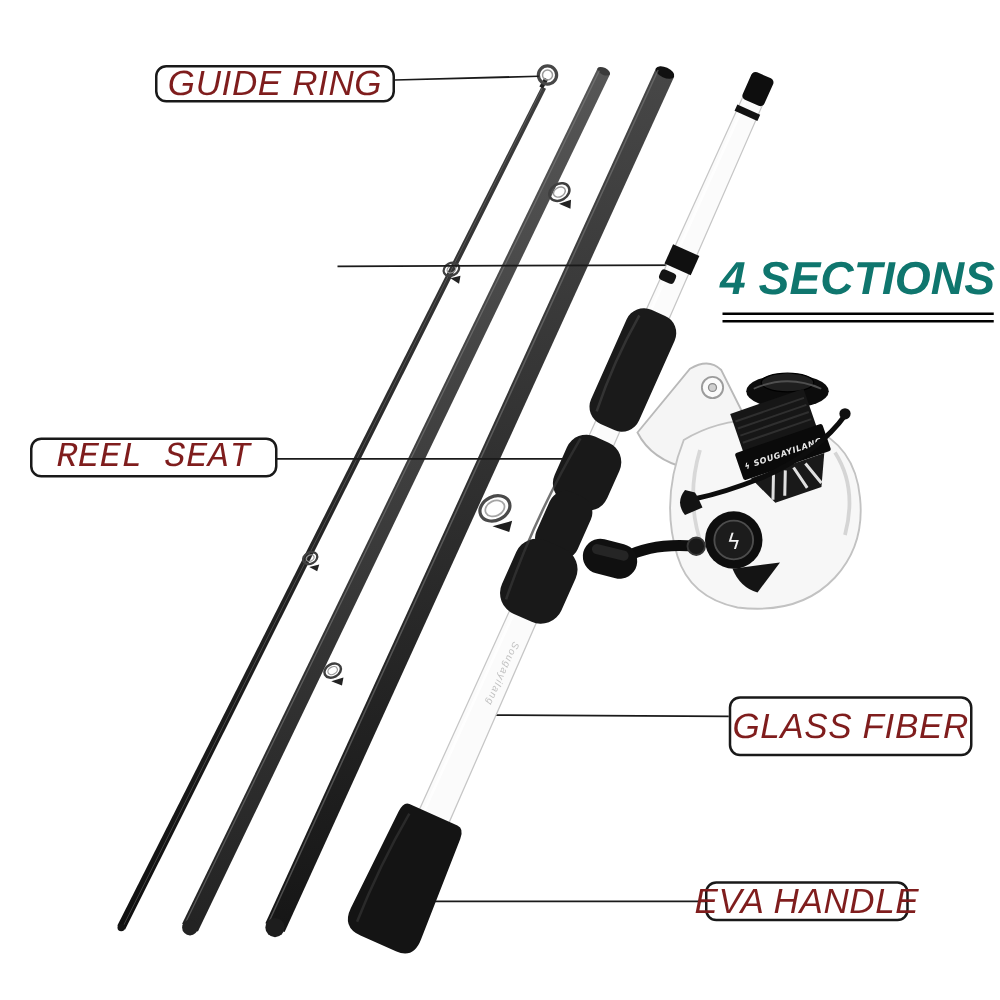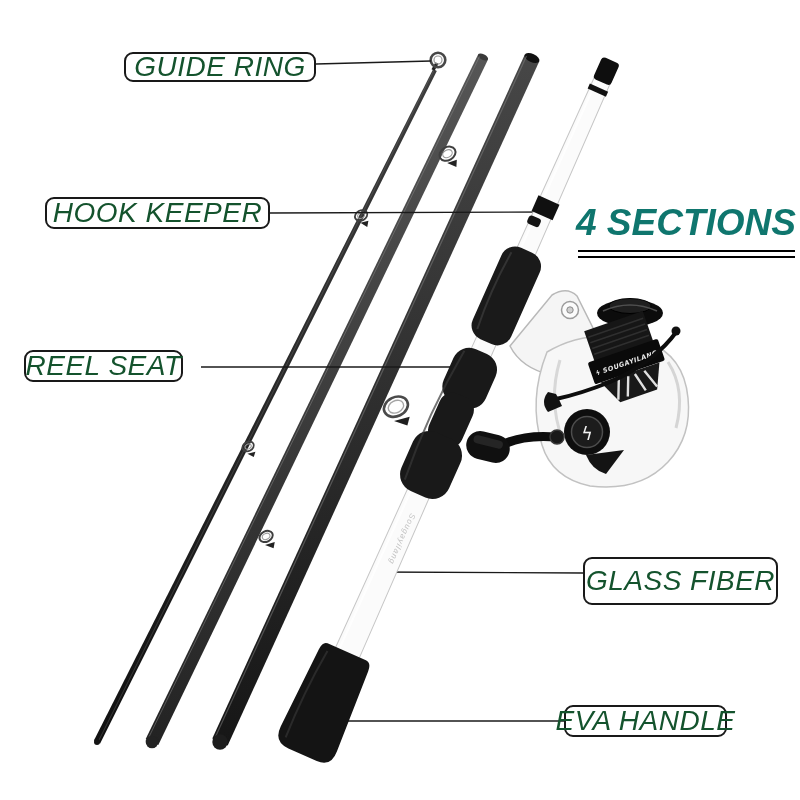--- a/index.html
+++ b/index.html
@@ -4,21 +4,21 @@
 <style>
   html,body{margin:0;padding:0;background:#ffffff;}
   #stage{
     position:relative;width:800px;height:800px;background:#ffffff;overflow:hidden;
     font-family:"Liberation Sans","DejaVu Sans",sans-serif;
   }
   #art{position:absolute;left:0;top:0;}
   .callout{
     position:absolute;display:flex;align-items:center;justify-content:center;
     box-sizing:border-box;background:#ffffff;border:2px solid #191919;border-radius:9px;
-    font-style:italic;font-size:28px;letter-spacing:.5px;color:#14532d;white-space:nowrap;
+    font-style:italic;font-size:28px;letter-spacing:.5px;color:#7f1d1d;white-space:nowrap;
   }
   .big-title{
     position:absolute;left:576px;top:202px;width:222px;
     font-size:37px;font-weight:bold;font-style:italic;color:#0f766e;white-space:nowrap;
   }
   .title-underline{
     position:absolute;left:578px;top:250px;width:217px;height:3.5px;
     border-top:2.5px solid #000;border-bottom:2.5px solid #000;
   }
 </style>
@@ -177,25 +177,22 @@
           <rect x="472" y="438" width="30" height="8" rx="4" fill="#2b2b2b" opacity="0.8"></rect>
         </g>
       </g>
     </g>
   </svg>
 
   <div class="callout" style="left:124px;top:52px;width:192px;height:30px;">
     <span>GUIDE RING</span>
   </div>
 
-  <div class="callout" style="left:45px;top:197px;width:225px;height:32px;">
-    <span>HOOK KEEPER</span>
-  </div>
-
-  <div class="callout" style="left:24px;top:350px;width:159px;height:32px;">
+
+  <div class="callout" style="left:24px;top:350px;width:198px;height:32px;font-family:Liberation Mono, monospace;">
     <span>REEL SEAT</span>
   </div>
 
   <div class="callout" style="left:583px;top:557px;width:195px;height:48px;">
     <span>GLASS FIBER</span>
   </div>
 
   <div class="callout" style="left:564px;top:705px;width:163px;height:32px;">
     <span>EVA HANDLE</span>
   </div>

